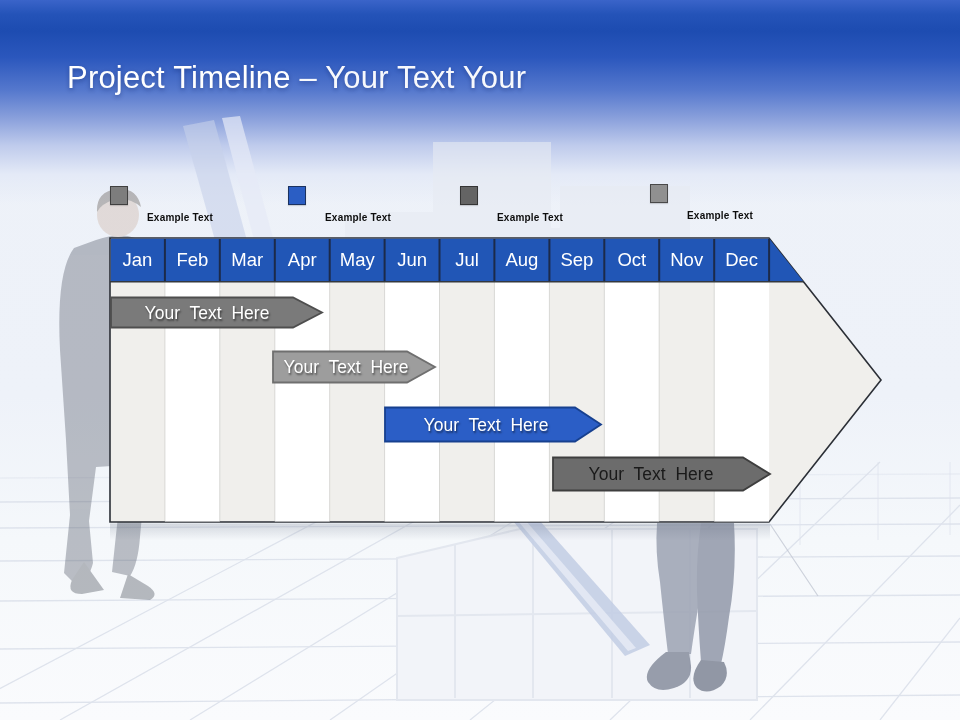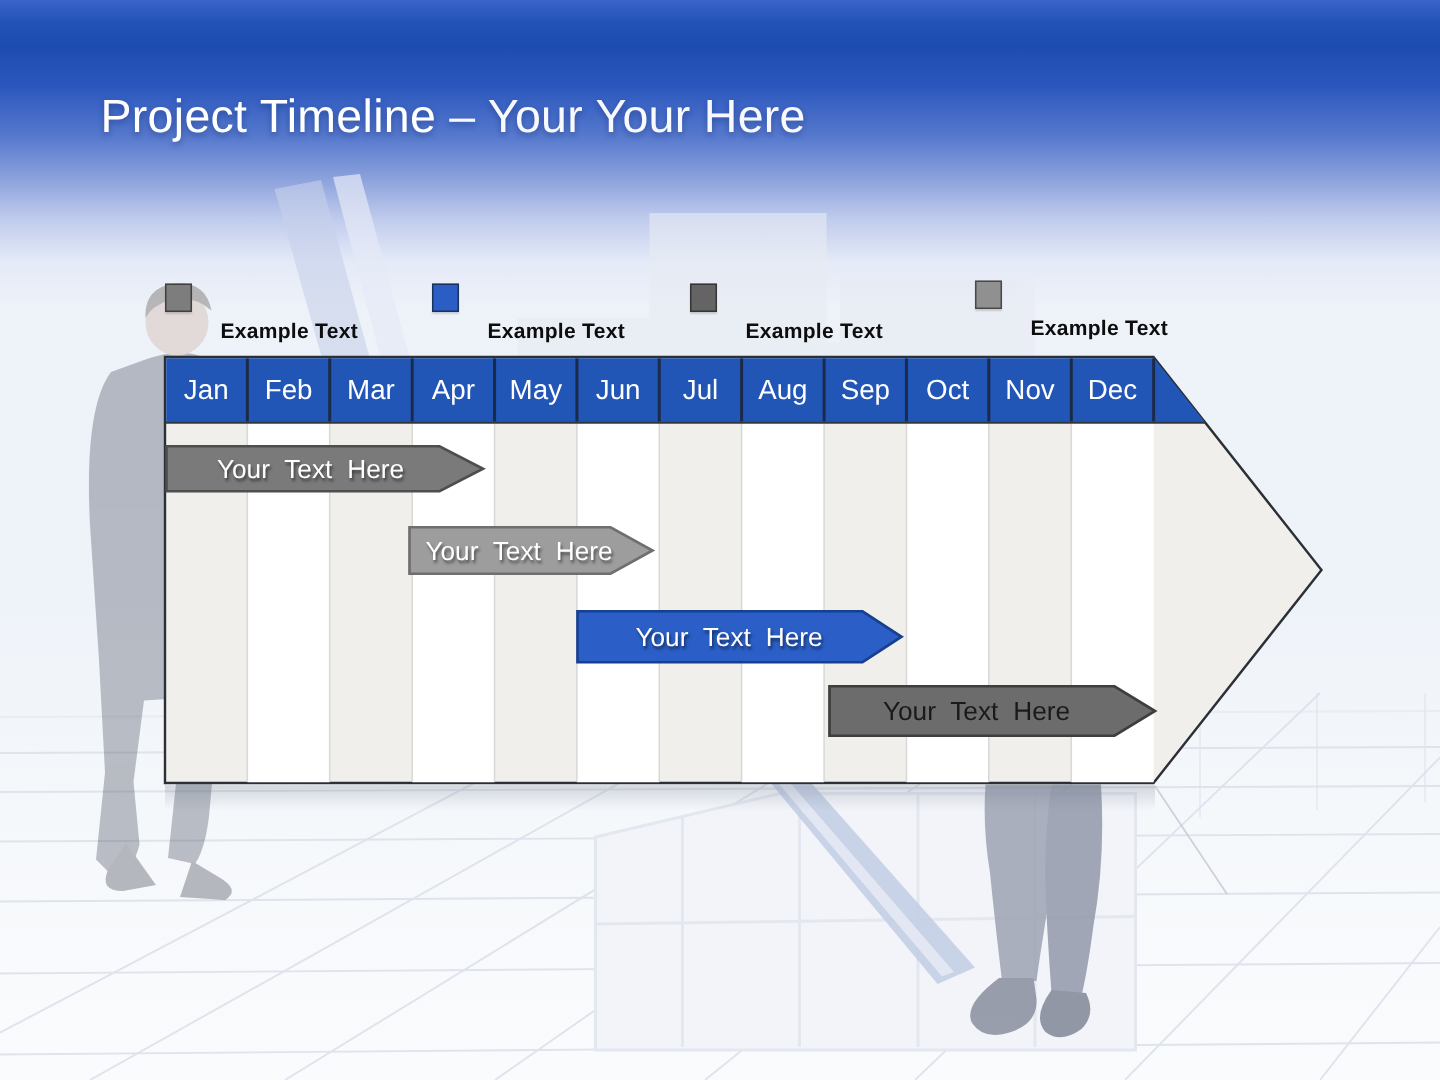--- a/index.html
+++ b/index.html
@@ -10,21 +10,21 @@
     background:linear-gradient(180deg,#3a64c9 0%,#2453b8 7%,#1d4cb1 15%,#2b57bd 28%,
       #5578cd 44%,#8ba1dc 58%,#bfcbec 71%,#e4eaf7 85%,rgba(238,242,249,0) 100%);}
   .decor,.timeline-svg{position:absolute;left:0;top:0;width:960px;height:720px;}
   .title{position:absolute;left:67px;top:60px;font-size:31px;line-height:36px;color:#ffffff;
          white-space:nowrap;text-shadow:0 2px 4px rgba(10,30,90,.38);letter-spacing:.2px;}
   .title .bold{font-weight:normal;}
   .title .light{font-weight:normal;opacity:.96;}
   .legend-item{position:absolute;top:168px;display:flex;align-items:center;}
   .swatch{width:16px;height:17px;border:1px solid rgba(15,15,15,.55);margin-right:19px;
           box-shadow:0 1px 1px rgba(0,0,0,.15);}
-  .legend-label{font-size:14px;font-weight:bold;color:#0d0d0d;letter-spacing:.2px;margin-top:44px;}
+  .legend-label{font-size:10px;font-weight:bold;color:#0d0d0d;letter-spacing:.2px;margin-top:44px;}
   .month-label{font-size:18.5px;fill:#ffffff;}
   .task-label{font-size:17.5px;word-spacing:5px;}
   .shadowed{text-shadow:1px 2px 2px rgba(0,0,0,.5);}
   text{font-family:"Liberation Sans",sans-serif;}
 </style>
 </head>
 <body>
 
 <div class="slide">
   <div class="top-band"></div>
@@ -88,21 +88,21 @@
 
     <g opacity="0.82">
       <path d="M657 523 L701 523 Q707 562 699 602 Q694 632 691 654 L668 654 Q663 612 660 582 Q655 552 657 523 Z" fill="#9aa1b1"></path>
       <path d="M701 523 L734 523 Q737 572 729 617 Q725 647 721 664 L701 662 Q698 622 697 592 Q696 557 701 523 Z" fill="#8f96a7"></path>
       <path d="M666 652 Q642 670 648 682 Q656 694 674 688 Q692 682 691 666 L689 652 Z" fill="#848b9b"></path>
       <path d="M701 660 Q688 678 697 688 Q707 696 721 686 Q731 676 724 662 Z" fill="#7c8393"></path>
     </g>
   </svg>
 
   <div class="title">
-    <span class="bold">Project Timeline </span><span class="light">– Your Your Here</span>
+    <span class="bold">Project Timeline </span><span class="light">– Your Text Your</span>
   </div>
 
   <div class="legend-item" style="left:110px;">
     <span class="swatch" style="background: rgb(125, 125, 125);"></span>
     <span class="legend-label">Example Text</span>
   </div>
   <div class="legend-item" style="left:288px;">
     <span class="swatch" style="background: rgb(43, 94, 196);"></span>
     <span class="legend-label">Example Text</span>
   </div>

